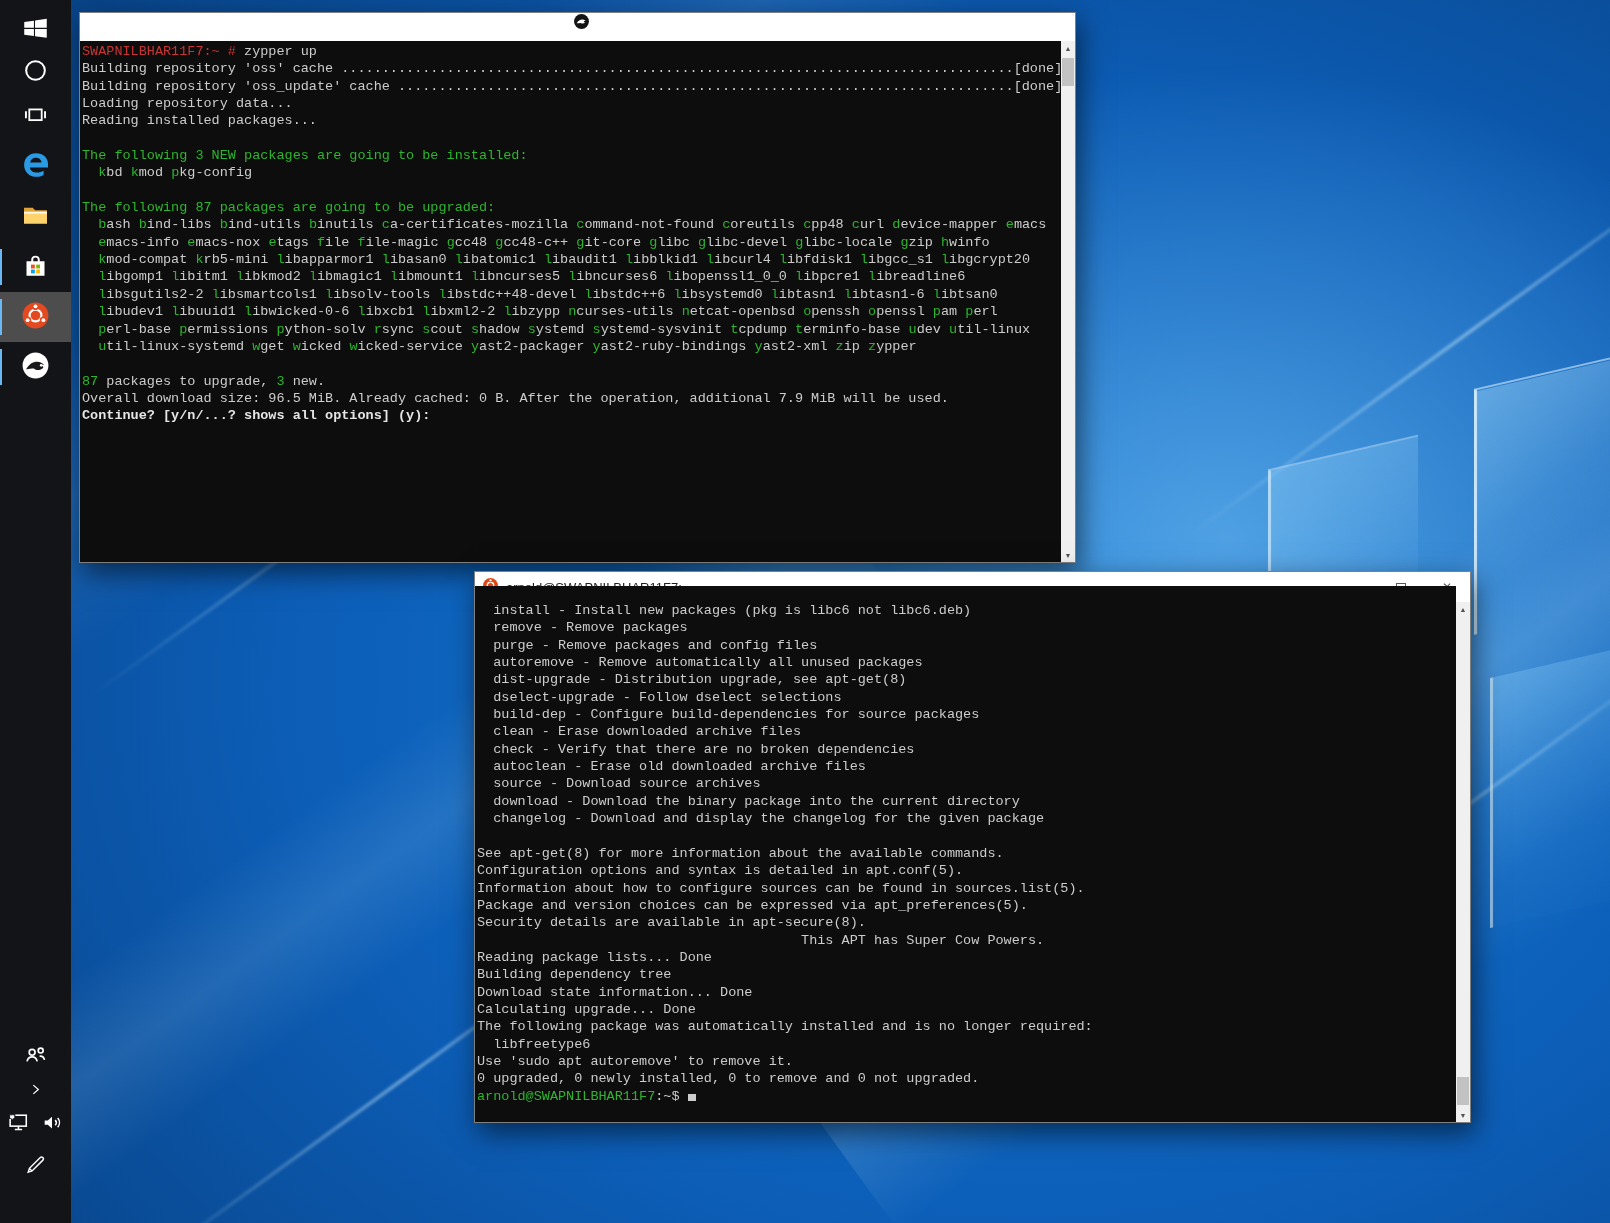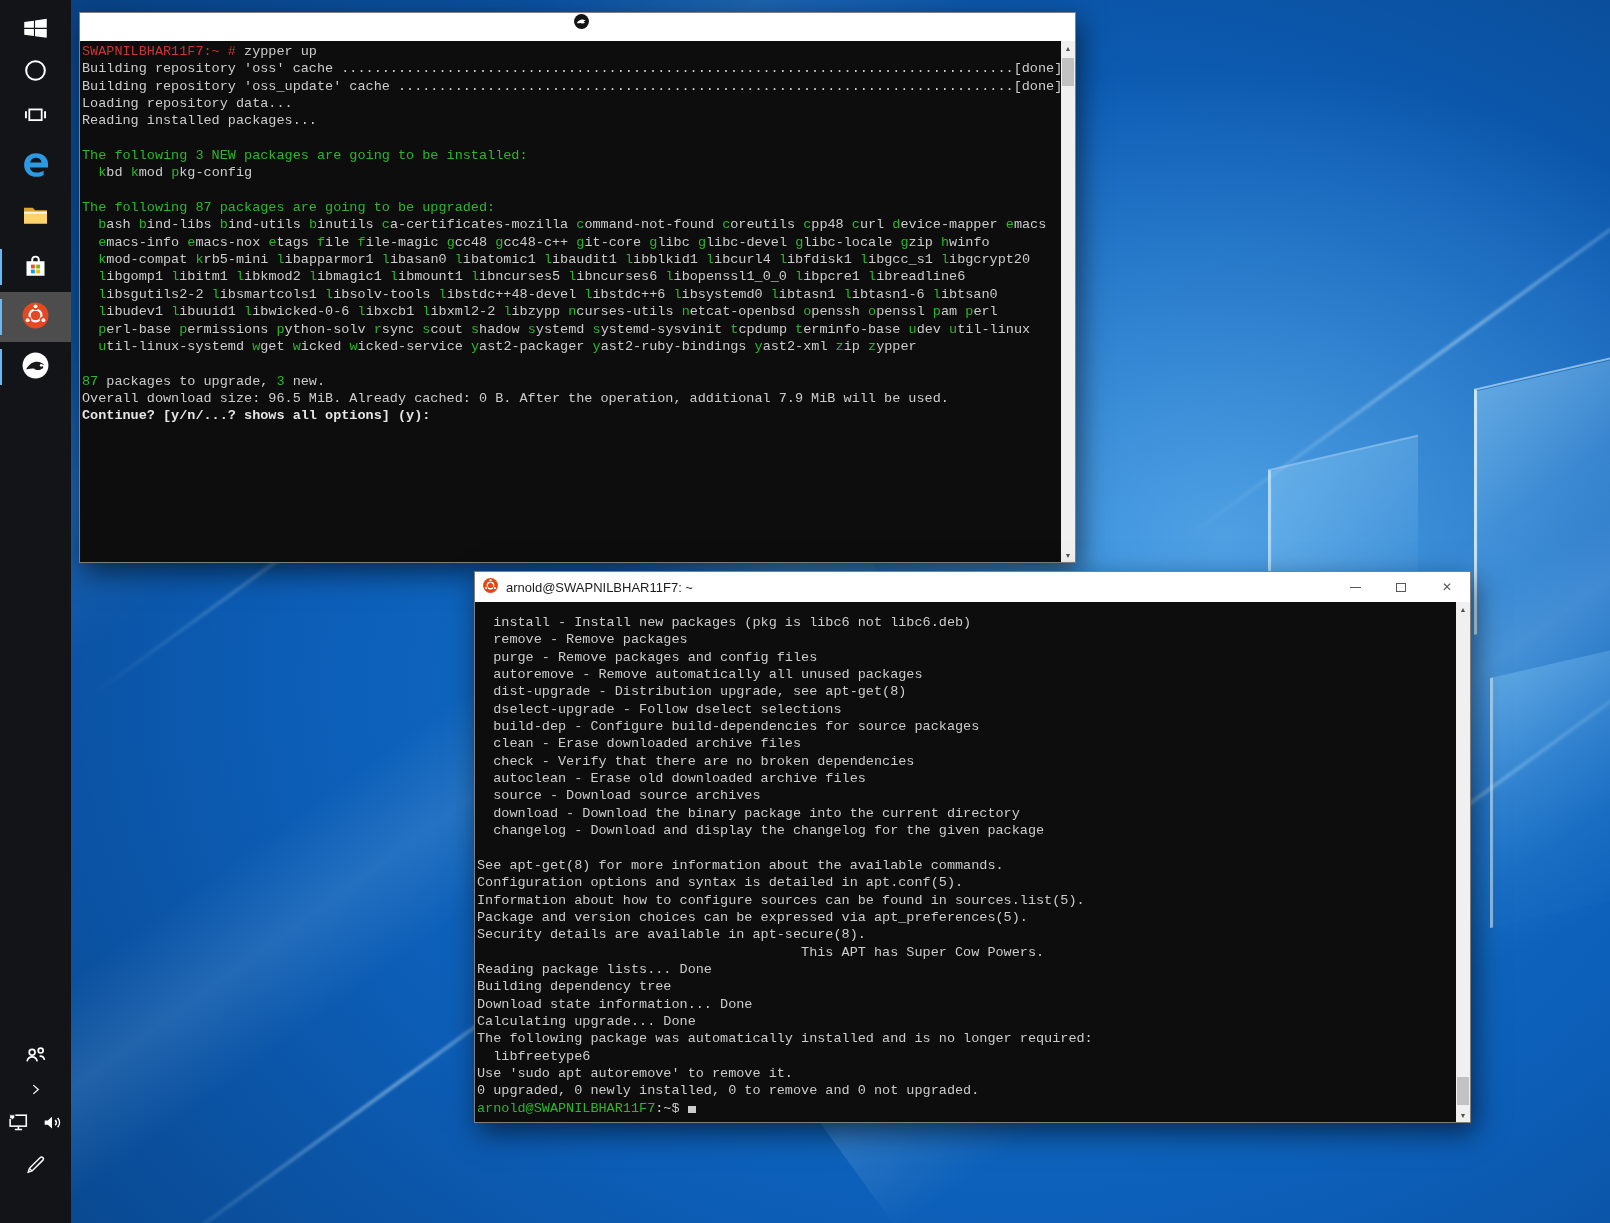--- a/index.html
+++ b/index.html
@@ -64,21 +64,21 @@
   .win-btn { width:46px; height:100%; display:flex; align-items:center; justify-content:center; }
   .g-min { width:11px; height:1px; background:#585858; }
   .g-max { width:10px; height:9px; border:1px solid #585858; }
   .g-close { font-size:12px; color:#585858; line-height:1; }
 
   .term { position:absolute; left:0; right:14px; bottom:0; overflow:hidden;
           background:#0d0d0d; padding:2px 0 0 2px;
           font-family:"Liberation Mono","DejaVu Sans Mono",monospace;
           font-size:13.5px; line-height:17.35px; color:#cccccc; }
   .opensuse-win .term { top:28px; }
-  .ubuntu-win   .term { top:34px; padding-top:8px; }
+  .ubuntu-win   .term { top:14px; padding-top:16px; }
   .tline { white-space:pre; min-height:17.35px; }
   .c-w { color:#cccccc; }
   .c-g { color:#2eb52e; }
   .c-r { color:#c73535;margin-top:30px; }
   .c-bw { color:#e5e5e5; font-weight:bold; }
   .cursor { display:inline-block; width:8px; height:7px; background:#cccccc; vertical-align:-1px; }
 
   .sb { position:absolute; right:0; bottom:0; width:14px; background:#f0f0f0; }
   .opensuse-win .sb { top:28px; }
   .ubuntu-win   .sb { top:30px; }

